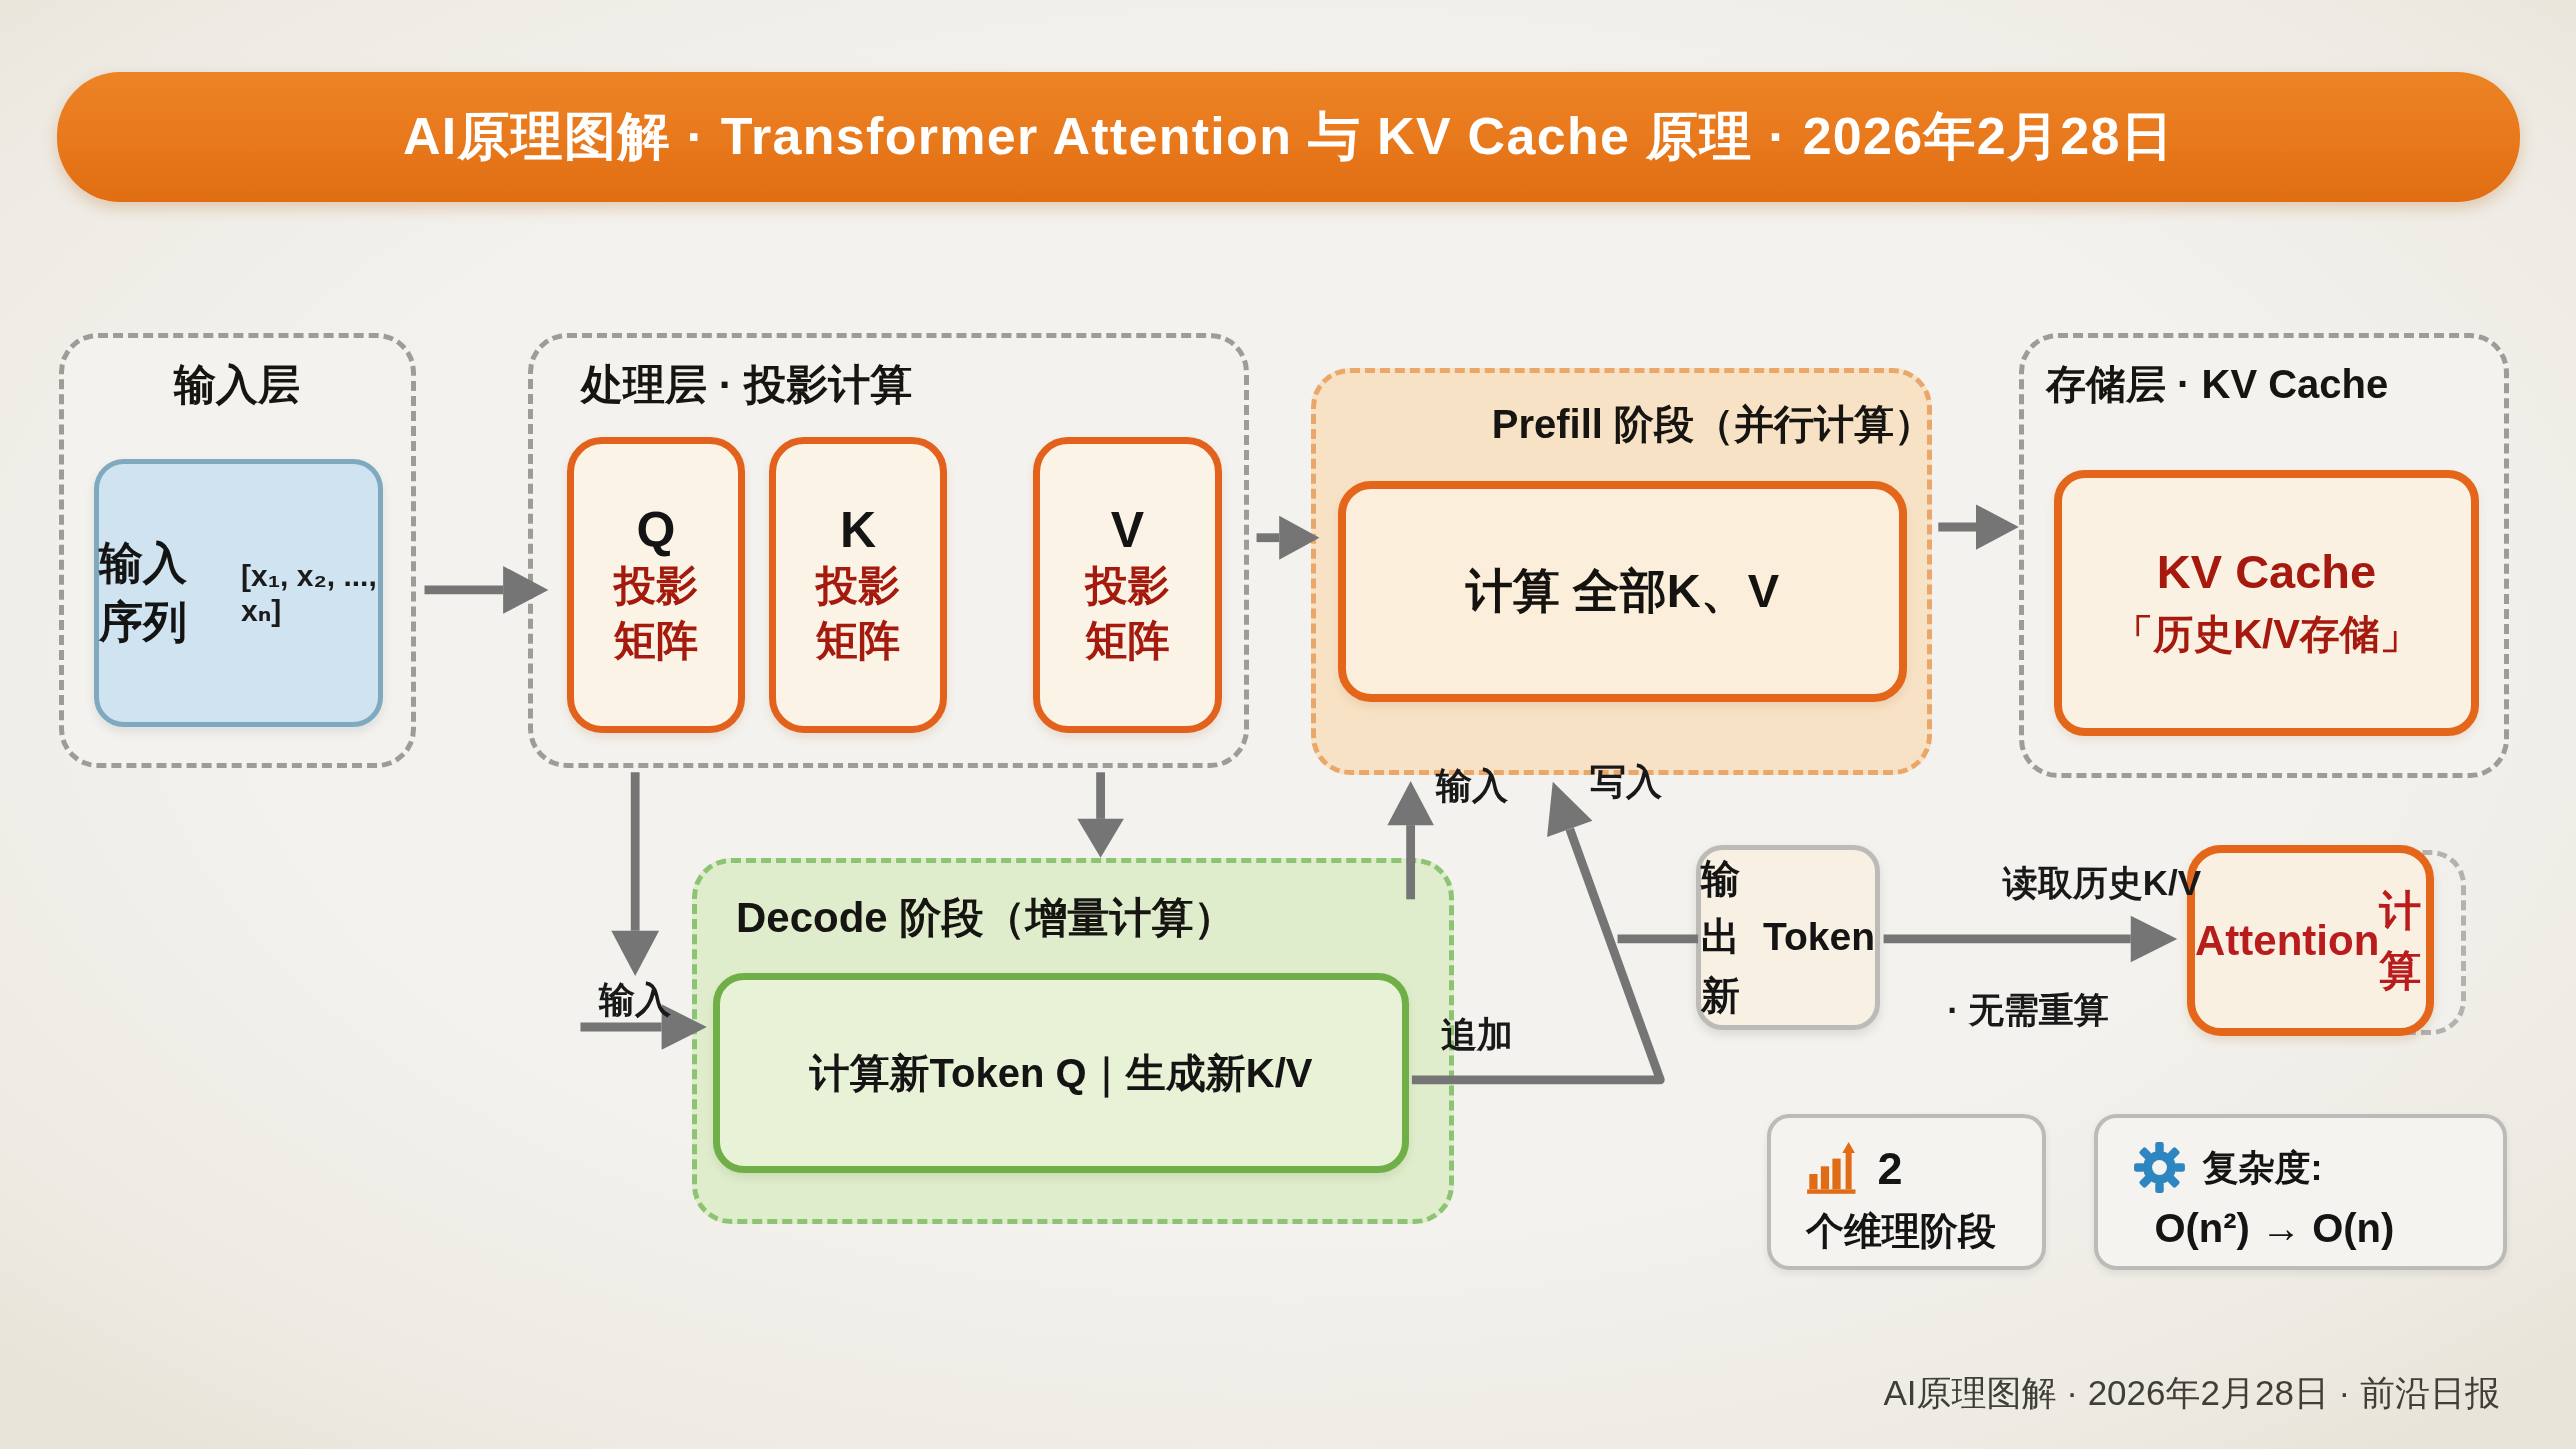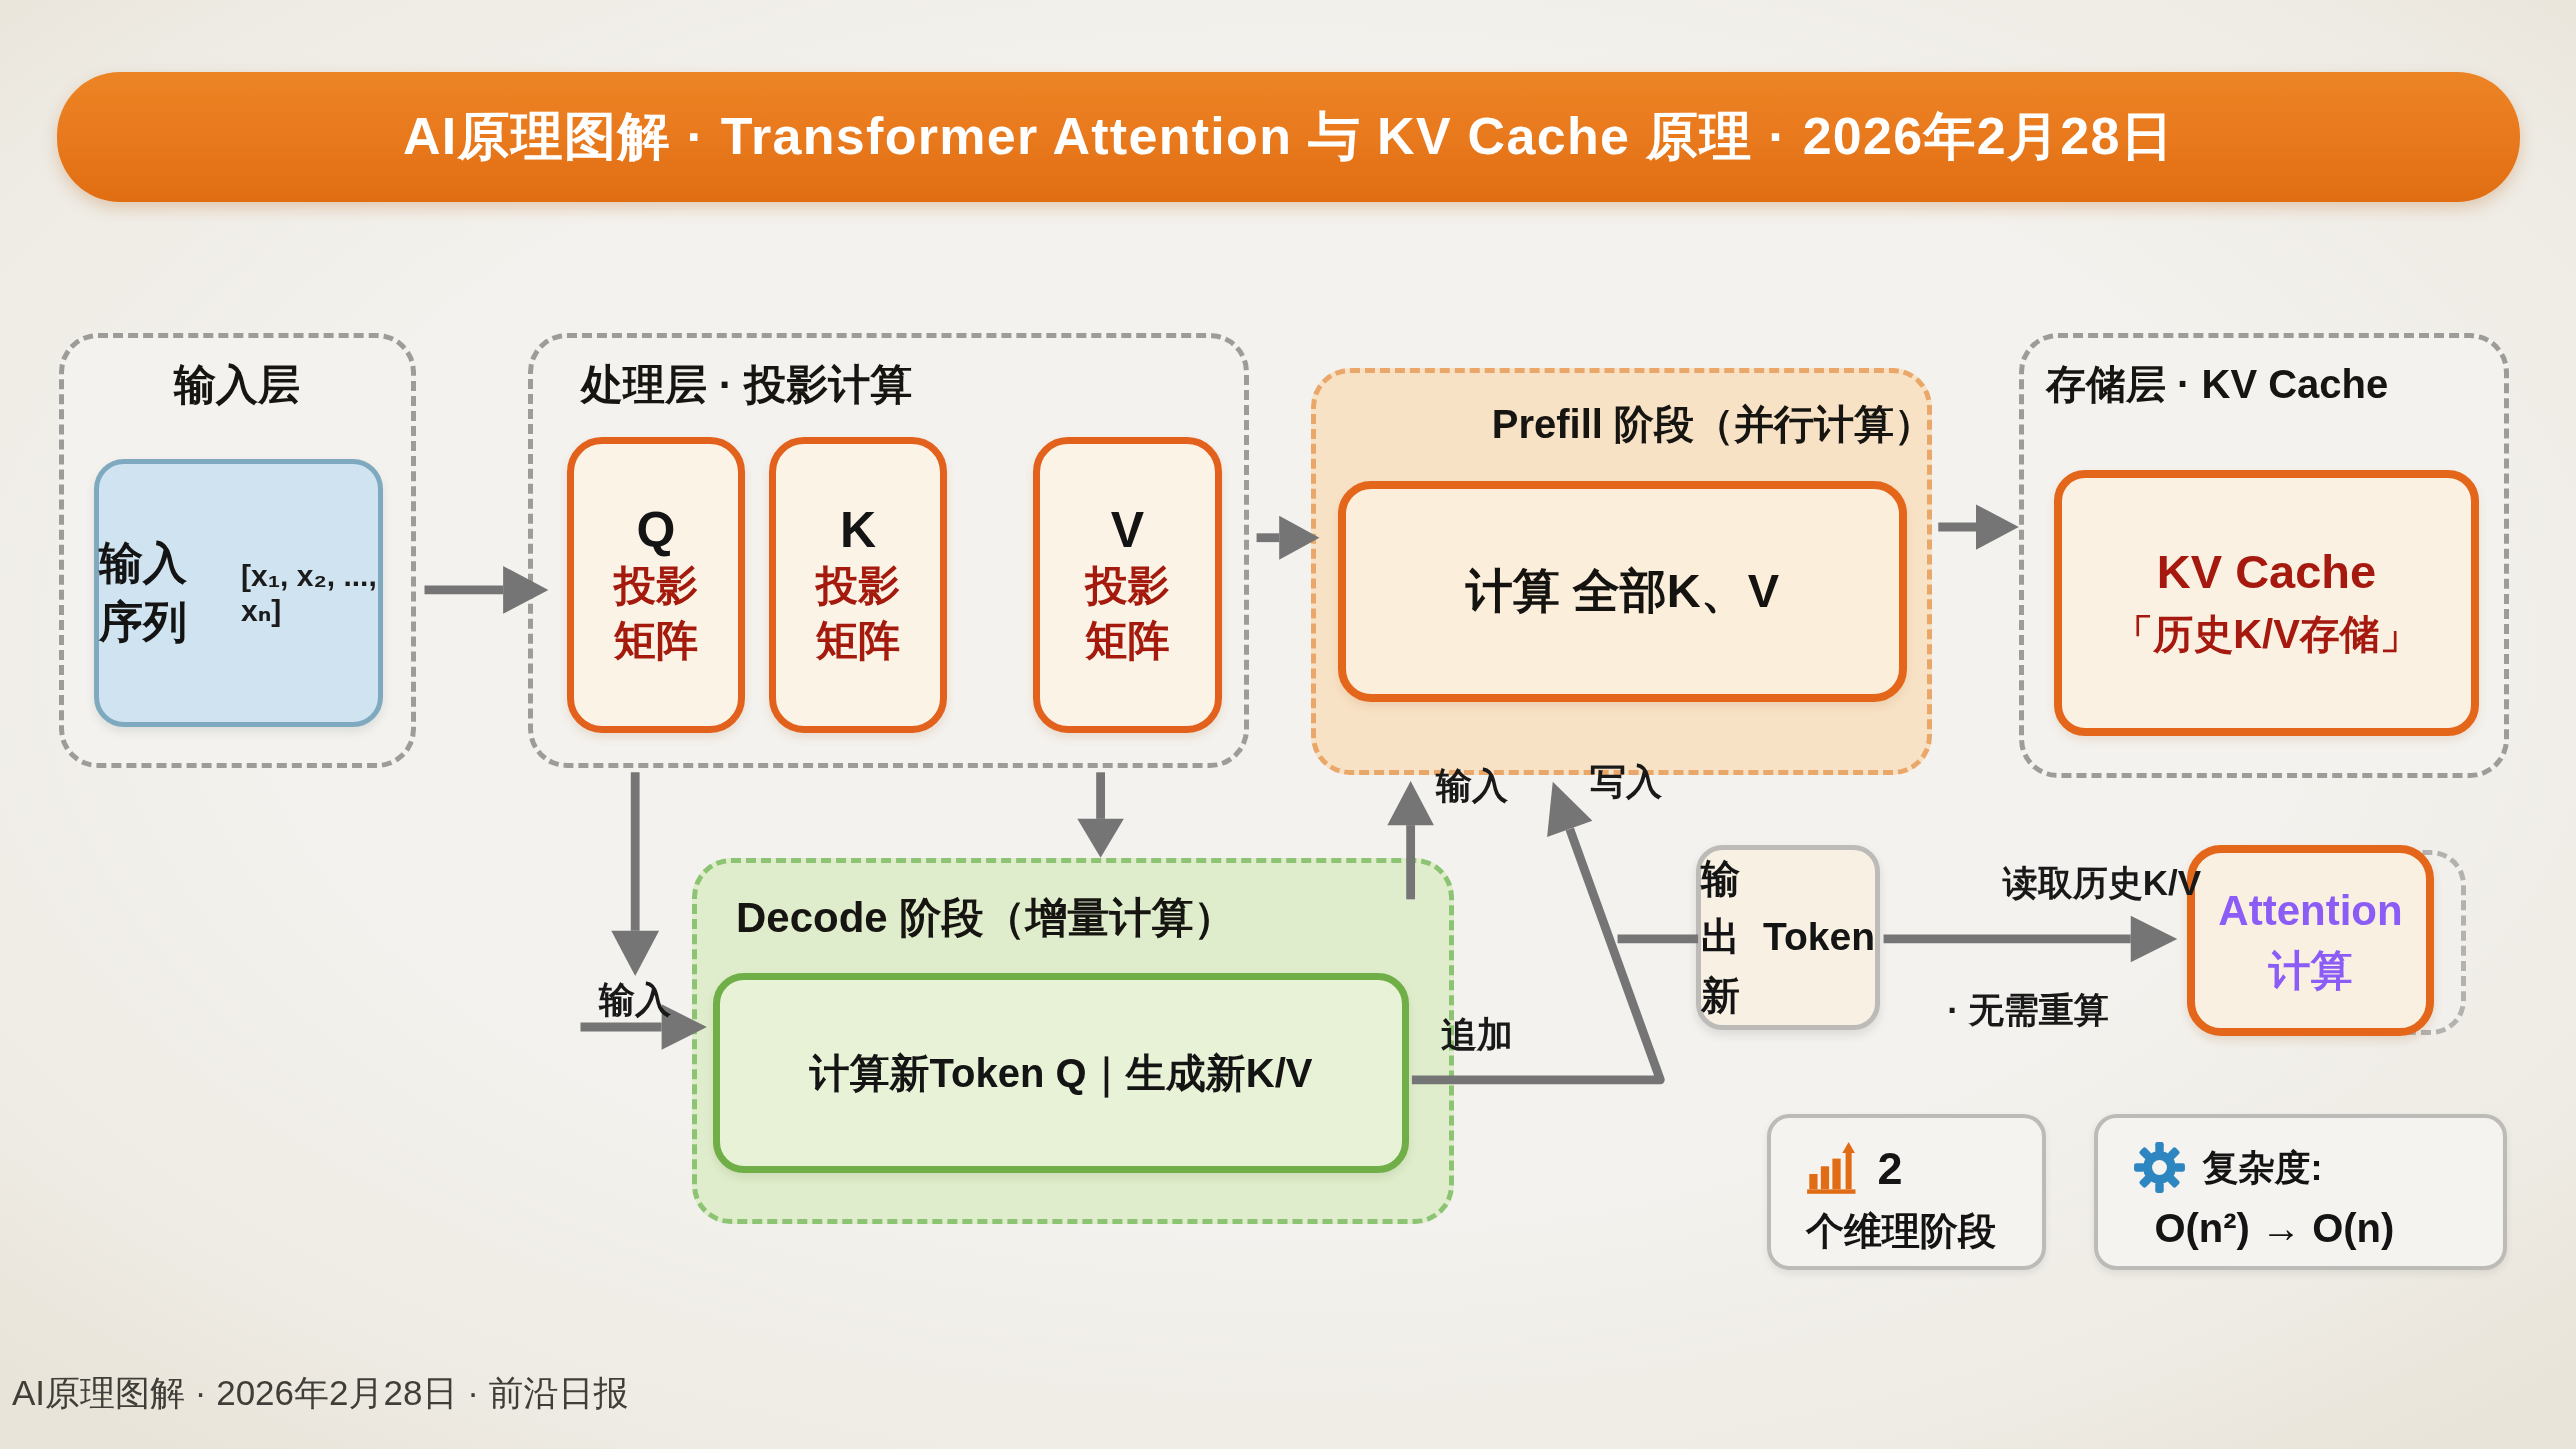--- a/index.html
+++ b/index.html
@@ -50,42 +50,42 @@
   .box-decode-inner{left:713px;top:973px;width:682px;height:186px;background:#e8f2d6;
     border:7.5px solid #70ae47;border-radius:31px;display:flex;align-items:center;justify-content:center;
     font-size:40px;font-weight:bold;color:#141414;box-shadow:0 5px 8.8px rgba(70,110,40,0.12);}
   .box-token{left:1696px;top:845px;width:174px;height:175px;background:#f7f0e3;
     border:5.7px solid #bcbbb7;border-radius:26.4px;display:flex;align-items:center;
     justify-content:center;font-size:39px;font-weight:bold;color:#141414;line-height:1.5;
     box-shadow:0 5px 10px rgba(80,80,80,0.14);}
   .box-attn-ghost{left:2236px;top:850px;width:220px;height:175px;border:5px dashed #b3b2ae;
     border-radius:35px;background:#f2f0ec;}
   .box-attn{left:2187px;top:845px;width:231px;height:175px;background:#f9f0e2;
-    border:8.2px solid #e4661a;border-radius:34px;display:flex;flex-direction:column;align-items:center;
-    justify-content:center;font-size:42px;font-weight:bold;color:#8b5cf6;line-height:1.42;
+    border:8.2px solid #e4661a;border-radius:34px;display:flex;flex-direction:row;align-items:center;
+    justify-content:center;font-size:42px;font-weight:bold;color:#b91c1c;line-height:1.42;
     box-shadow:0 5px 10px rgba(150,70,10,0.14);}
   
   .edge-label{font-size:36px;font-weight:bold;color:#191919;white-space:nowrap;}
   .el-input-q{left:599px;top:976px;}
   .el-input-decode{left:1436px;top:762px;}
   .el-write{left:1590px;top:758px;}
   .el-append{left:1441px;top:1011px;}
   .el-read-top{left:1967px;top:848px;width:270px;text-align:center;font-size:35px;margin-top:12px;}
   .el-read-bottom{left:1893px;top:987px;width:270px;text-align:center;font-size:35px;}
   
   .stat-box{top:1114px;height:156px;background:#f5f3ef;border:4.4px solid #bcbbb7;border-radius:22.6px;
     box-shadow:0 3.8px 7.5px rgba(80,80,80,0.10);box-sizing:border-box;padding:22.6px 0 0 35px;}
   .stat-a{left:1767px;width:279px;}
   .stat-b{left:2094px;width:413px;}
   .stat-row1{display:flex;align-items:center;gap:16.4px;}
   .stat-value{font-size:45px;font-weight:bold;color:#141414;}
   .stat-title{font-size:36px;font-weight:bold;color:#141414;}
   .stat-label{font-size:38px;font-weight:bold;color:#141414;margin-top:8.8px;}
   .stat-formula{font-size:40px;font-weight:bold;color:#141414;margin-top:10px;margin-left:21.4px;}
-  .footer{left:0;top:1370px;width:2500px;text-align:left;font-size:35px;font-weight:500;color:#403e39;padding-left:12px;}
+  .footer{left:0;top:1370px;width:2500px;text-align:right;font-size:35px;font-weight:500;color:#403e39;}
   svg.overlay{left:0;top:0;pointer-events:none;}
 </style>
 </head>
 <body>
 
 <div id="canvas">
 
   <div class="abs header-pill">
     <span>AI原理图解  ·  Transformer Attention 与 KV Cache 原理  ·  2026年2月28日</span>
   </div>

